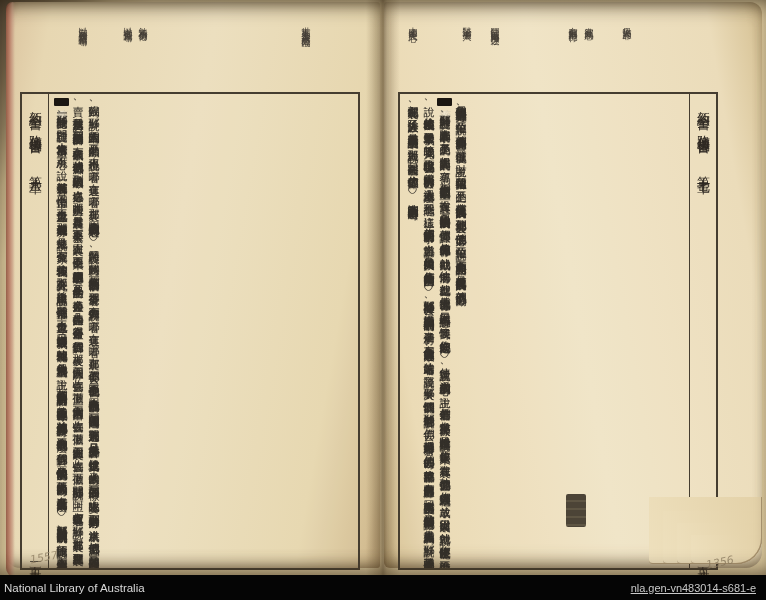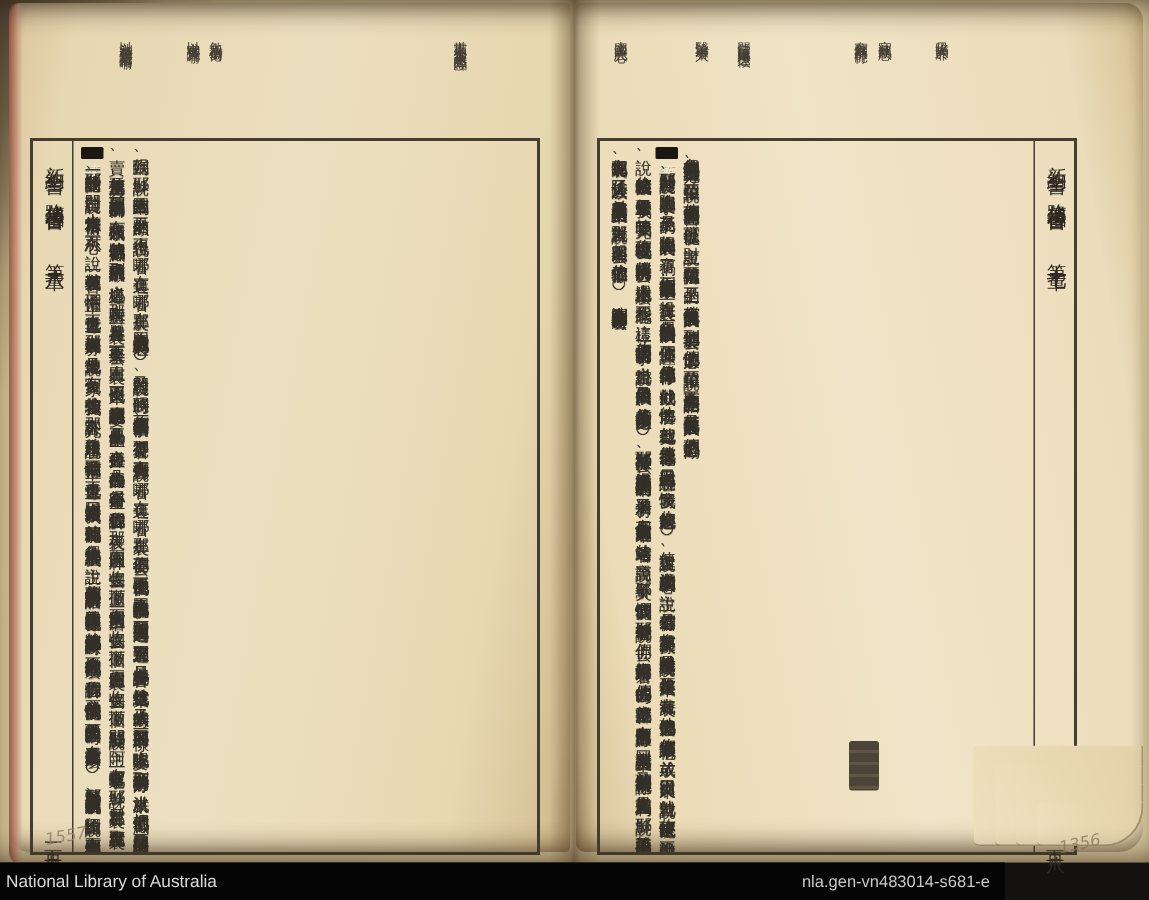--- a/index.html
+++ b/index.html
@@ -53,25 +53,25 @@
          font-size:9px;line-height:11px;letter-spacing:1px;color:#453f37;}
   
   .blemish{position:absolute;left:182px;top:492px;width:20px;height:33px;border-radius:2px;
      background:repeating-linear-gradient(180deg,#241d14 0 6px,#3a3224 6px 8px);opacity:.8;filter:blur(.4px);}
   
   .pencil{position:absolute;font-family:"DejaVu Sans","Liberation Sans",sans-serif;font-style:italic;
           font-size:11px;color:#97876a;opacity:.85;}
   .pencil-left{left:30px;top:551px;transform:rotate(-10deg);}
   .pencil-right{left:706px;top:556px;transform:rotate(-12deg);}
   
-  .nla-bar{position:absolute;left:0;bottom:0;width:670px;height:25px;background:#050505;
+  .nla-bar{position:absolute;left:0;bottom:0;width:766px;height:25px;background:#050505;
            display:flex;align-items:center;justify-content:space-between;
            font-family:"Liberation Sans","DejaVu Sans",sans-serif;}
   .nla-left{margin-left:4px;font-size:11.5px;color:#d9d9d9;}
-  .nla-right{margin-right:10px;font-size:11px;color:#c9c9c9;}
+  .nla-right{margin-right:10px;font-size:11px;color:#c9c9c9;text-decoration:underline;}
 </style>
 </head>
 <body>
 
 <div class="stage">
   <div class="photo">
 
     <div class="page page-left">
       <div class="red-edge"></div>
       <div class="top-notes">

